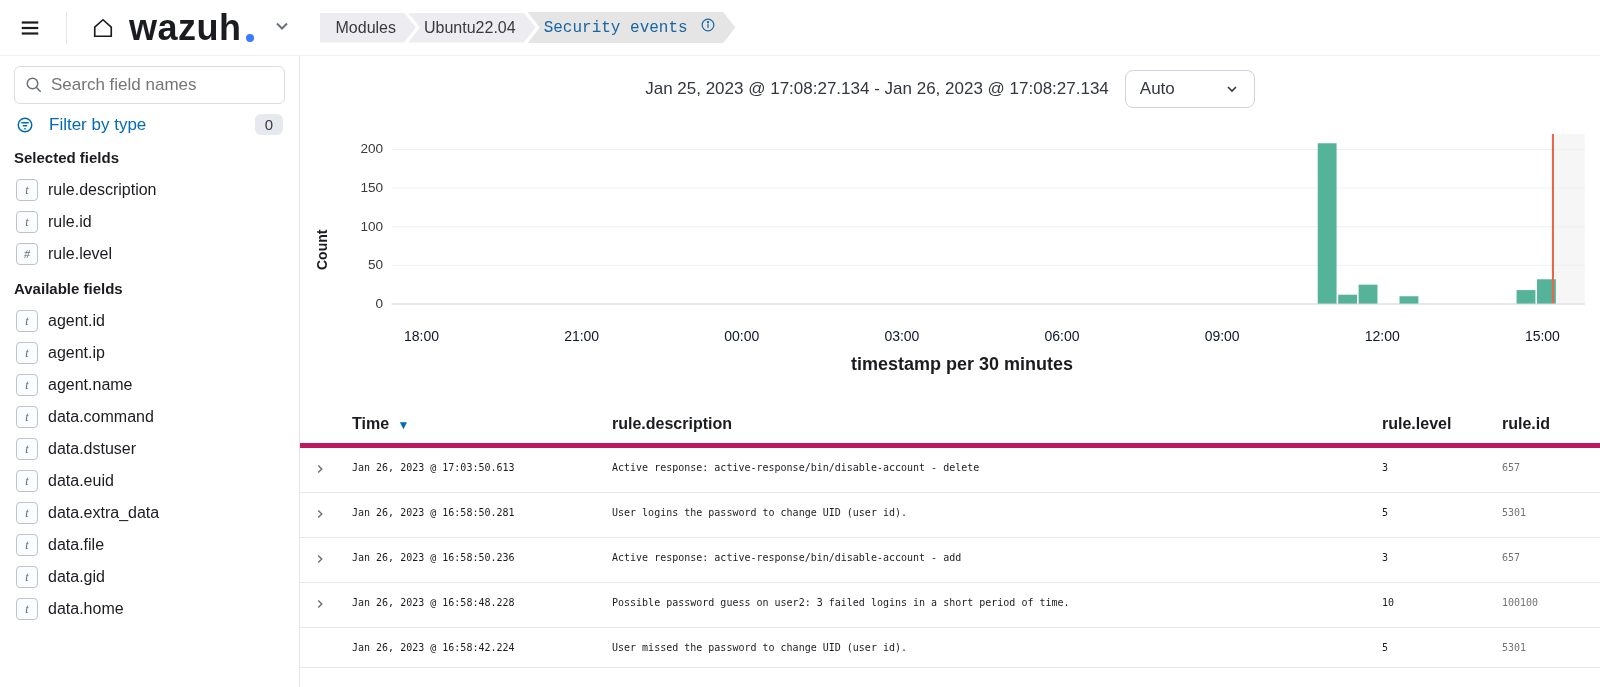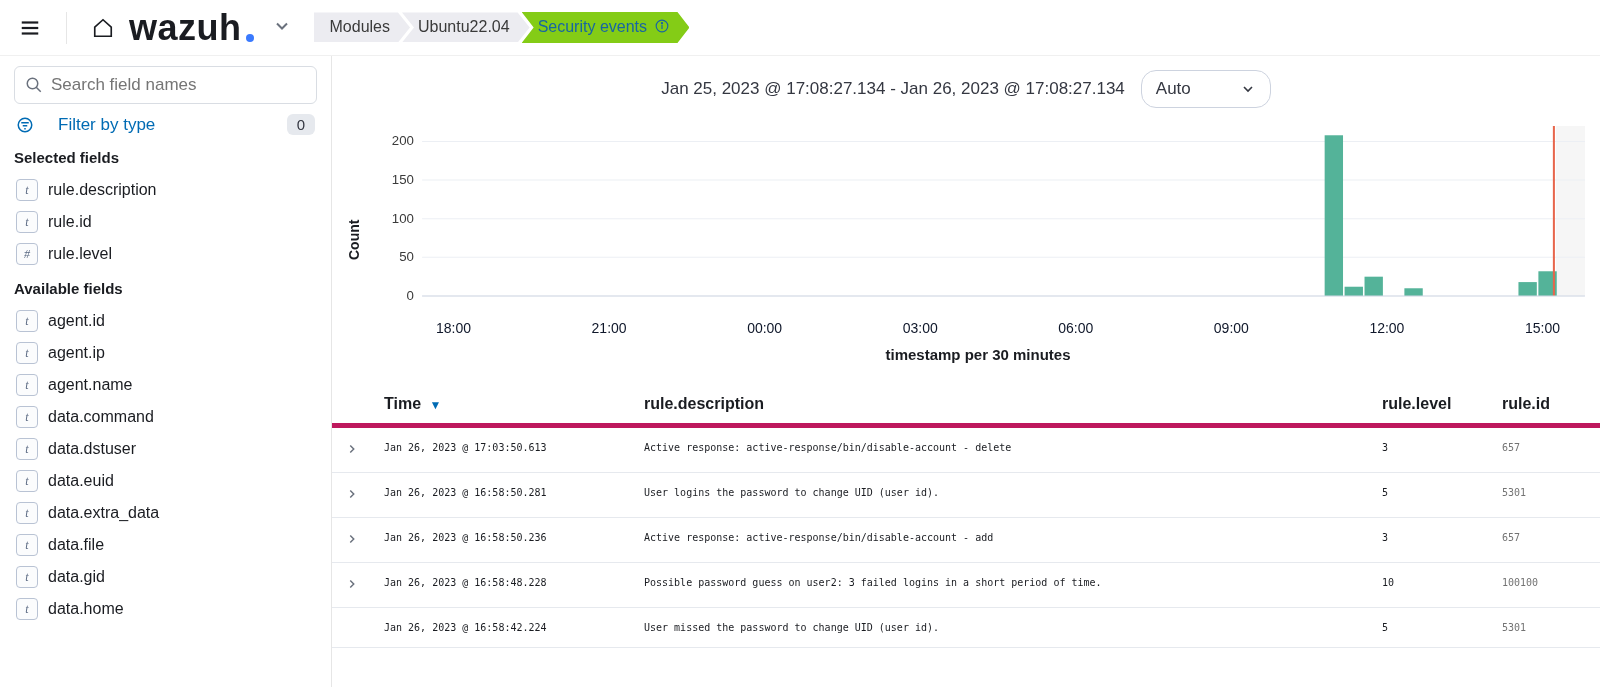--- a/index.html
+++ b/index.html
@@ -4,48 +4,48 @@
 <style>
   * { box-sizing: border-box; margin: 0; padding: 0; }
   html, body { width: 1600px; height: 687px; font-family: -apple-system, BlinkMacSystemFont, "Segoe UI", Helvetica, Arial, sans-serif; color: #1a1c21; background: #fff; overflow: hidden; }
   
   .header { height: 56px; display: flex; align-items: center; padding: 0 12px; gap: 8px; border-bottom: 1px solid #f0f0f0; }
   .menu-btn, .home-btn { width: 36px; height: 36px; display: flex; align-items: center; justify-content: center; cursor: pointer; }
   .vdiv { width:1px; height:32px; background:#e6e6e6; margin:0 10px; }
   .logo { display:flex; align-items:center; font-weight:700; font-size:36px; letter-spacing:0.5px; }
   .logo .dot { width:8px; height:8px; background:#3a7afe; border-radius:50%; margin-left:4px; position:relative; top:10px; }
   .chev { margin-left:10px; }
-  .breadcrumbs { display:flex; align-items:center; margin-left:14px; }
+  .breadcrumbs { display:flex; align-items:center; margin-left:20px; }
   .crumb { position:relative; padding:6px 20px 6px 16px; font-size:16px; background:#ececf1; color:#3a3a3a; clip-path: polygon(0 0, calc(100% - 12px) 0, 100% 50%, calc(100% - 12px) 100%, 0 100%, 12px 50%); margin-left:-8px; cursor:pointer; }
   .crumb:first-child { clip-path: polygon(0 0, calc(100% - 12px) 0, 100% 50%, calc(100% - 12px) 100%, 0 100%); margin-left:0; }
-  .crumb.active { background:#84cc16; color:#1765a3; }
+  .crumb.active { background:#e5e5e5; color:#1765a3;font-family:Liberation Mono, monospace; }
   .crumb .info-icon { display:inline-block; margin-left:4px; vertical-align:middle; }
 
   
   .body { display:flex; height: calc(100% - 56px); }
-  .sidebar { width:332px; padding:10px 14px; border-right:1px solid #e6e6e6; overflow:hidden; }
+  .sidebar { width:300px; padding:10px 14px; border-right:1px solid #e6e6e6; overflow:hidden; }
   .search-box { display:flex; align-items:center; gap:8px; border:1px solid #d9dde3; border-radius:6px; padding:8px 10px; color:#6a717d; margin-bottom:10px; }
   .search-box input { border:none; outline:none; font-size:17px; flex:1; background:transparent; color:#333; }
-  .filter-row { display:flex; align-items:center; gap:24px; color:#006bb4; font-size:17px; margin:6px 2px 14px; }
+  .filter-row { display:flex; align-items:center; gap:15px; color:#006bb4; font-size:17px; margin:6px 2px 14px; }
   .filter-row .count-badge { margin-left:auto; background:#e6e9ee; color:#343741; border-radius:6px; padding:2px 10px; font-size:15px; }
   .group-label { font-weight:700; font-size:15px; margin:10px 0 8px; }
   .field-row { display:flex; align-items:center; gap:10px; padding:5px 2px; font-size:16px; cursor:pointer; }
   .type-chip { width:22px; height:22px; border:1px solid #b9c3d4; border-radius:4px; font-size:12px; font-style:italic; display:flex; align-items:center; justify-content:center; color:#5c6b84; background:#fbfcfd; font-family: Georgia, serif; }
 
   
-  .main { flex:1; display:flex; flex-direction:column; padding-top:10px; }
+  .main { flex:1; display:flex; flex-direction:column; padding-top:10px;gap:8px; }
   .range-row { display:flex; align-items:center; justify-content:center; gap:16px; padding:4px 0 8px; }
   .range-text { font-size:17px; color:#343741; }
-  .interval-select { display:flex; align-items:center; justify-content:space-between; border:1px solid #cdd3df; border-radius:15px; padding:8px 14px; min-width:130px; font-size:17px; color:#343741; cursor:pointer; }
+  .interval-select { display:flex; align-items:center; justify-content:space-between; border:1px solid #cdd3df; border-radius:8px; padding:8px 14px; min-width:130px; font-size:17px; color:#343741; cursor:pointer; }
   .chart-zone { display:flex; padding:0 10px 4px 10px; }
   .y-label { writing-mode:vertical-rl; transform:rotate(180deg); font-size:14px; text-align:center; padding:0 4px; font-weight:600; }
   .chart-body { flex:1; }
   .chart-svg { width:100%; height:200px; display:block; }
   .x-axis-row { display:flex; justify-content:space-between; padding:4px 30px 0 70px; font-size:14px; color:#0f172a; }
-  .x-title { text-align:center; font-size:15px; font-weight:600; margin-top:10px; }
+  .x-title { text-align:center; font-size:18px; font-weight:600; margin-top:10px; }
 
   
   .table { width:100%; border-collapse:collapse; margin-top:18px; }
   .table th { text-align:left; font-size:16px; font-weight:700; padding:10px 12px; border-bottom:5px solid #be185d; }
   .table th.sort .sort-ind { color:#006bb4; font-size:12px; margin-left:4px; }
   .table td { font-family: "Menlo","Consolas",monospace; font-size:10px; padding:14px 12px; border-bottom:1px solid #e6e9ee; vertical-align:top; }
   .table td.expand-cell { width:40px; text-align:center; color:#6a717d; cursor:pointer; font-family:inherit; }
   .table td.link { color:#737373; cursor:pointer; }
   .col-time { width:260px; }
   .col-level { width:120px; }

